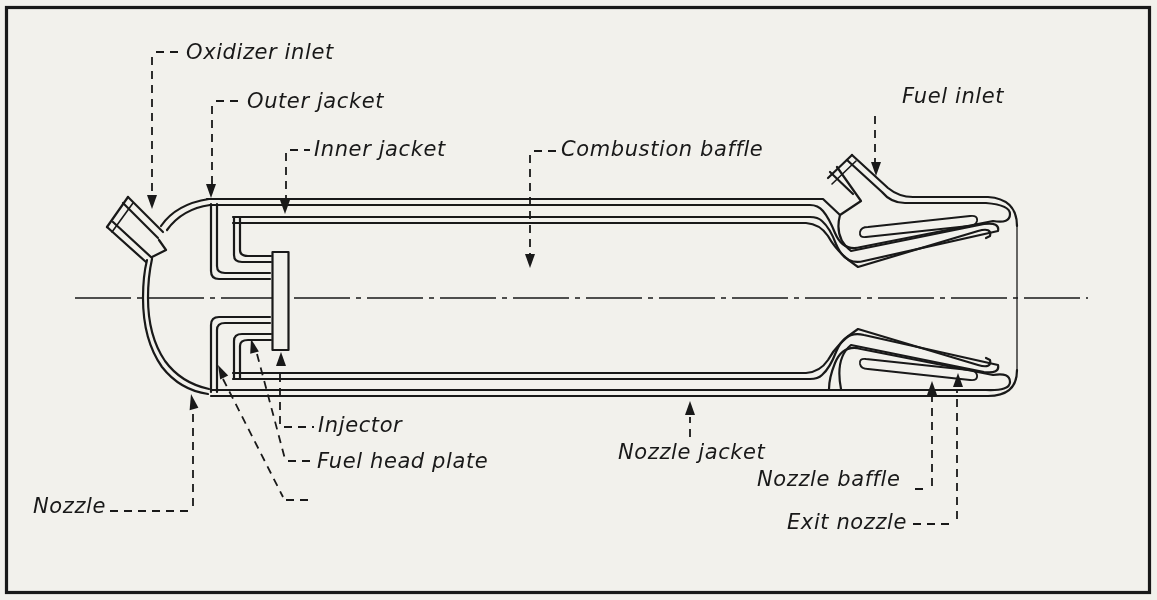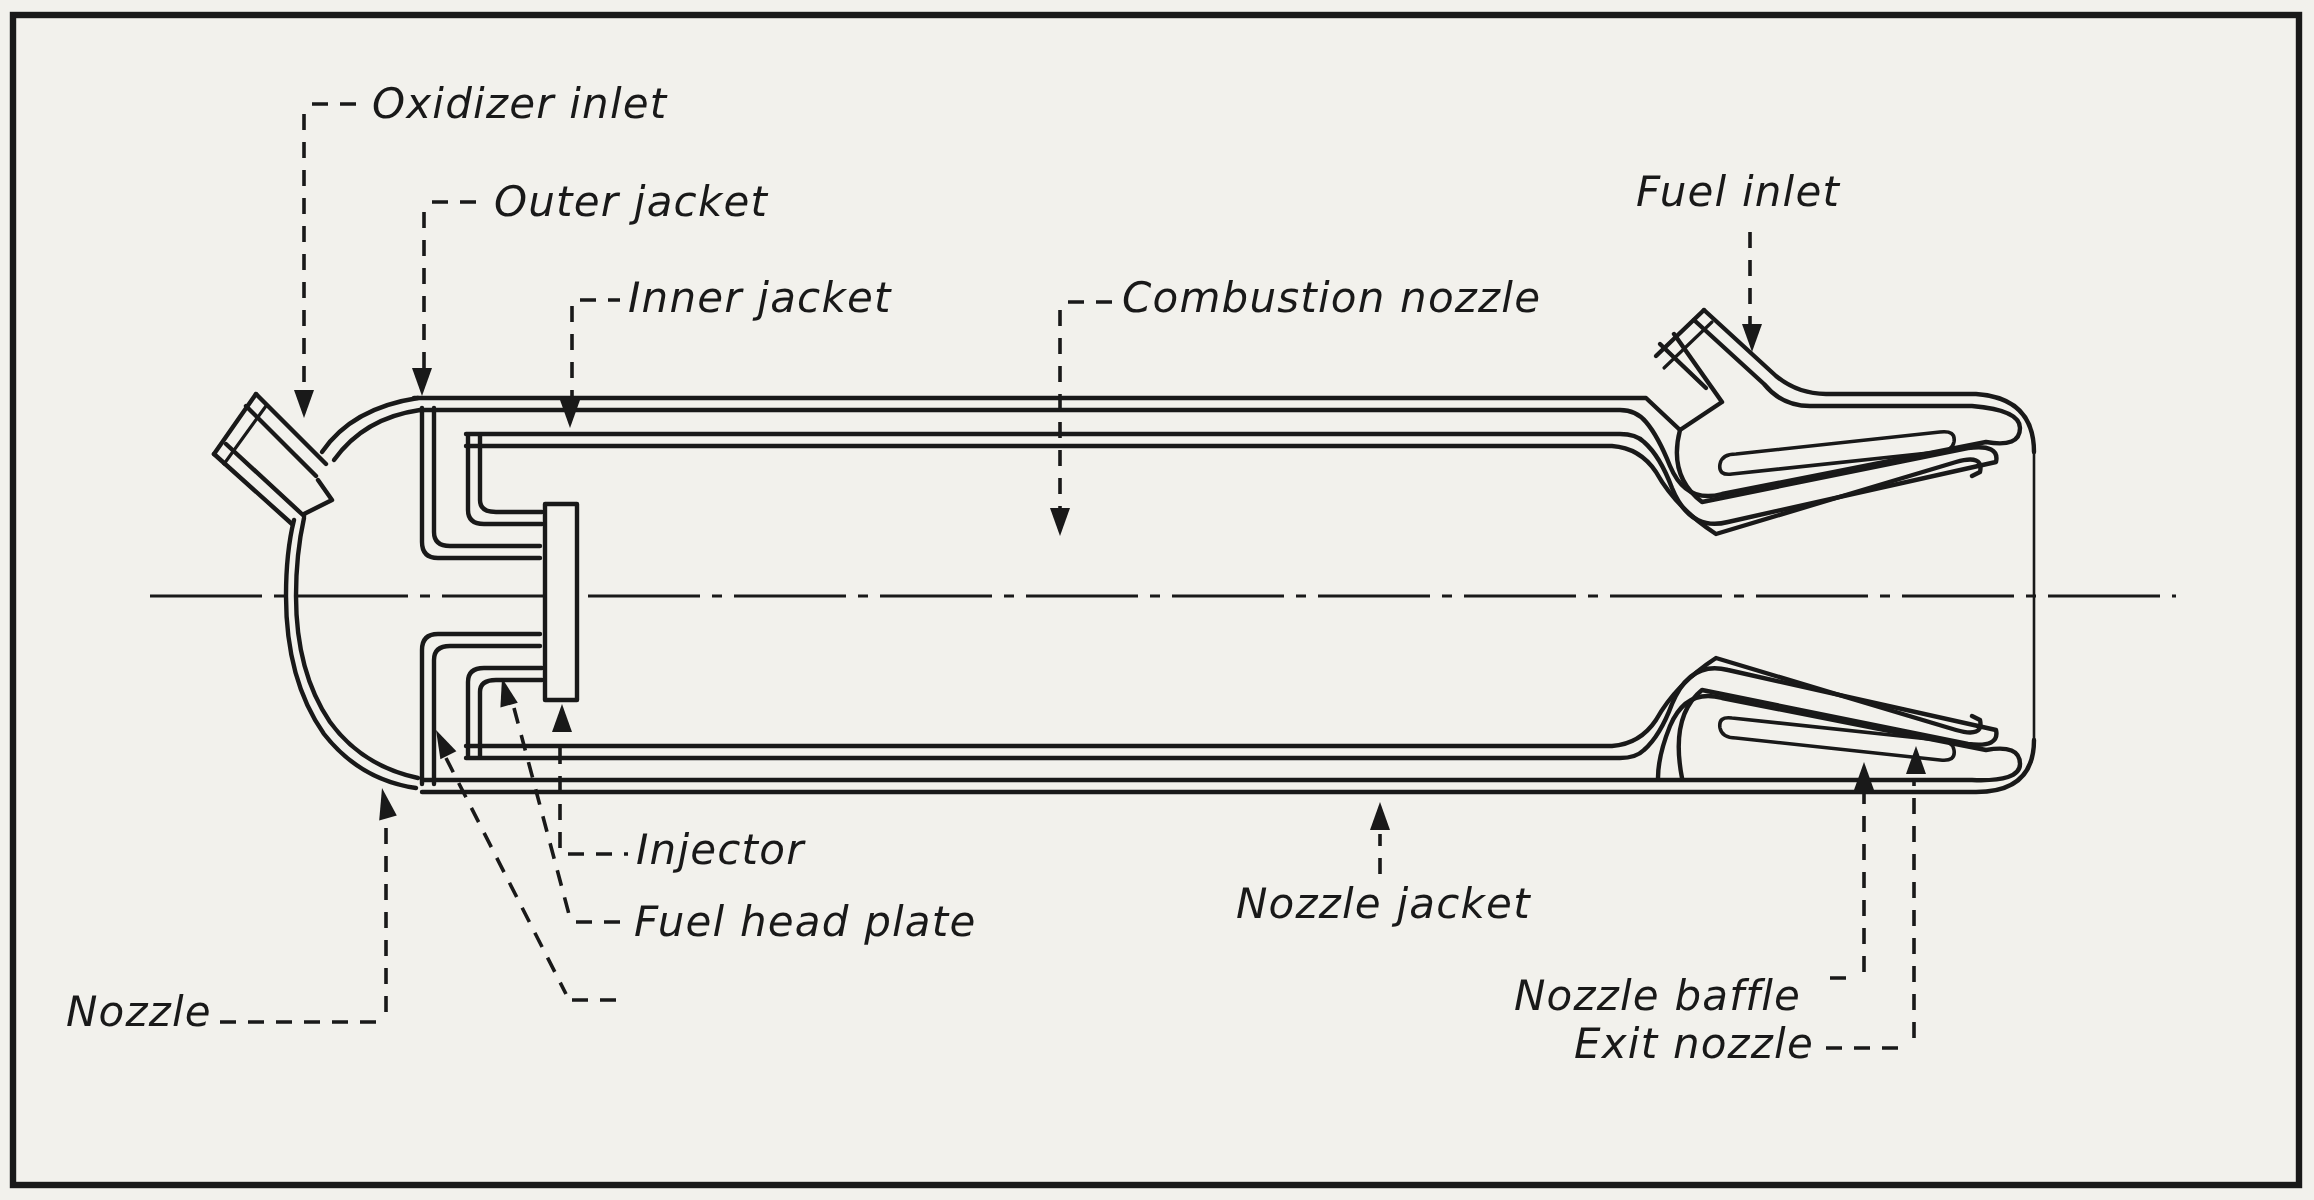--- a/index.html
+++ b/index.html
@@ -119,31 +119,31 @@
       <polygon points="958,373 953,387 963,387"></polygon>
     </g>
   </svg>
 
   <div class="lbl" style="left:247px;top:89px">Outer jacket</div>
 
   <div class="lbl" style="left:186px;top:40px">Oxidizer inlet</div>
 
   <div class="lbl" style="left:314px;top:137px">Inner jacket</div>
 
-  <div class="lbl" style="left:561px;top:137px">Combustion nozzle</div>
+  <div class="lbl" style="left:561px;top:137px">Combustion baffle</div>
 
-  <div class="lbl" style="left:818px;top:84px">Fuel inlet</div>
+  <div class="lbl" style="left:902px;top:84px">Fuel inlet</div>
 
   <div class="lbl" style="left:318px;top:413px">Injector</div>
 
   <div class="lbl" style="left:317px;top:449px">Fuel head plate</div>
 
 
   <div class="lbl" style="left:33px;top:494px">
     <div>Nozzle</div>
   </div>
 
   <div class="lbl" style="left:618px;top:440px">Nozzle jacket</div>
 
-  <div class="lbl" style="left:757px;top:486px">Nozzle baffle</div>
+  <div class="lbl" style="left:757px;top:467px">Nozzle baffle</div>
 
   <div class="lbl" style="left:787px;top:510px">Exit nozzle</div>
 </div>
 
 </body></html>

